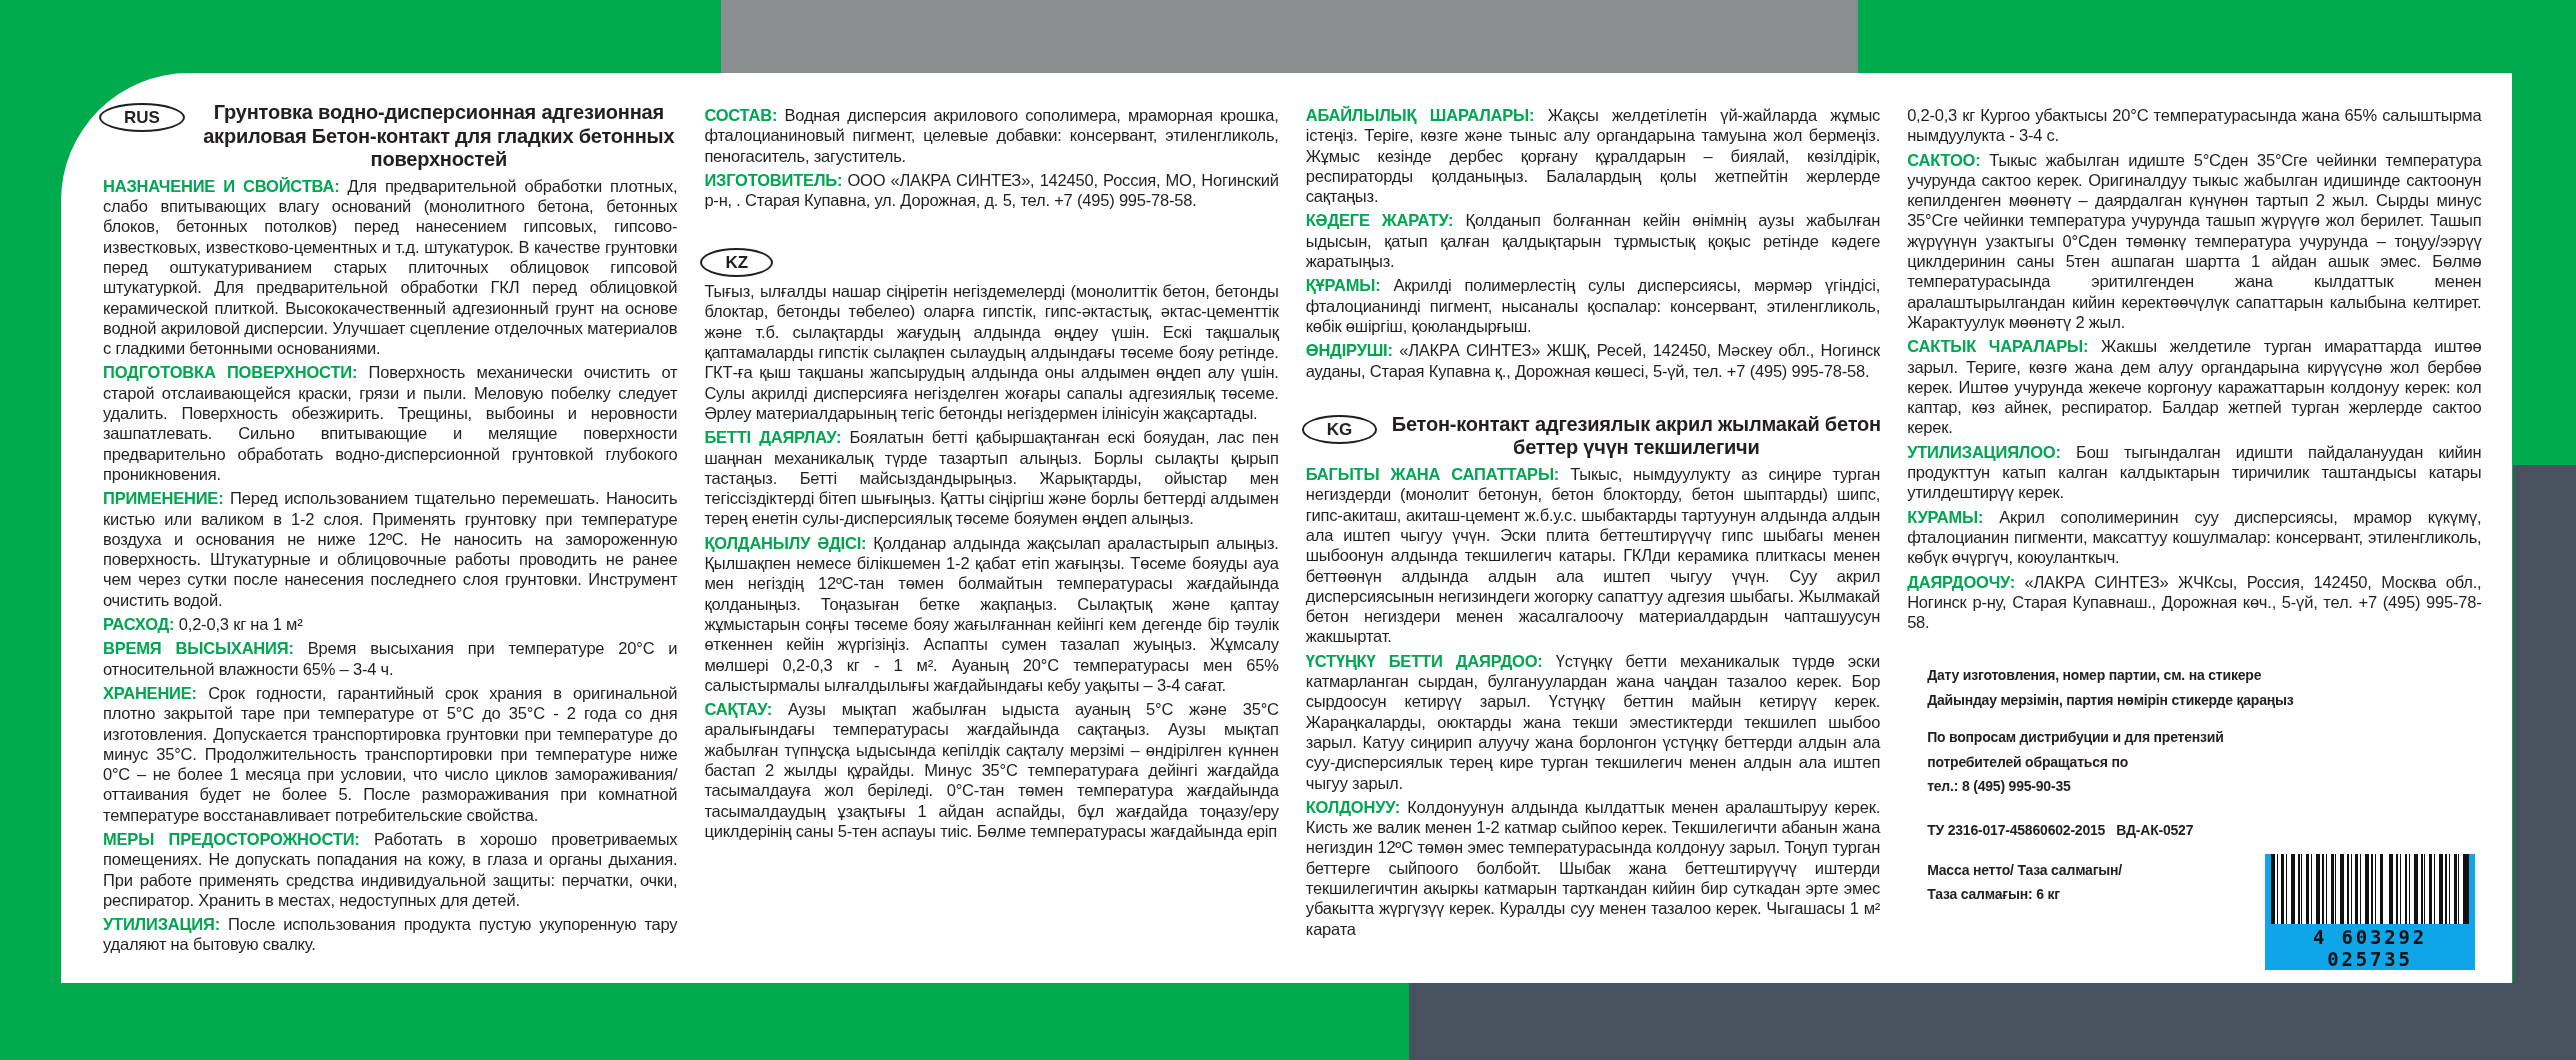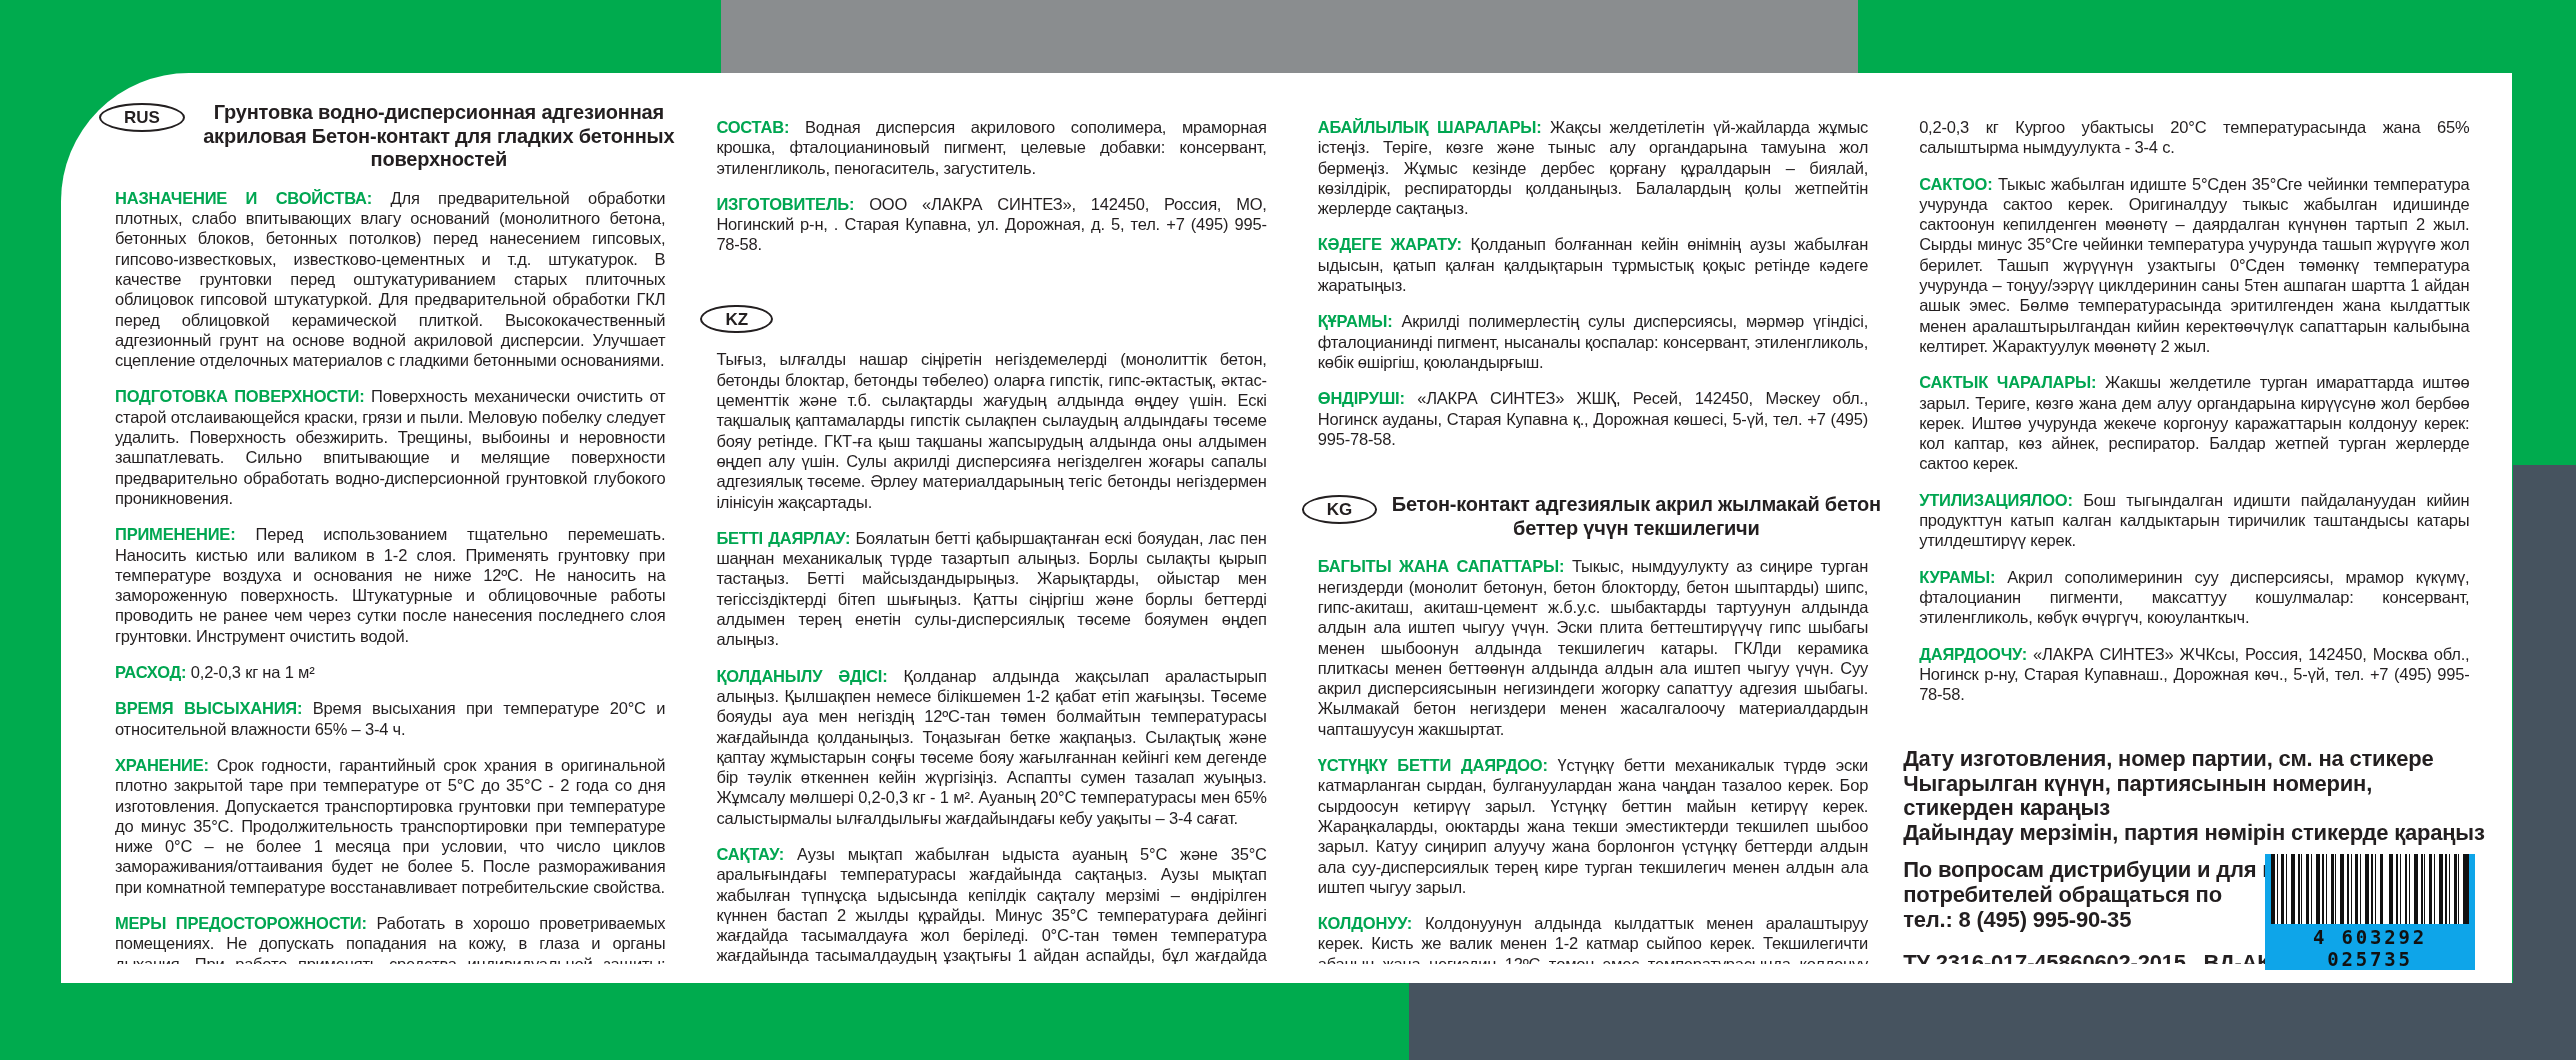--- a/index.html
+++ b/index.html
@@ -13,28 +13,28 @@
   .bg-slate-right{position:absolute;left:2513px;top:465px;width:63px;height:596px;background:#46535F;}
   .bg-slate-bottom{position:absolute;left:1409px;top:983px;width:1167px;height:78px;background:#46535F;}
   .label{
     position:absolute;left:61px;top:73px;width:2451px;height:910px;
     background:#ffffff;border-top-left-radius:128px;
     box-sizing:border-box;padding:28px 26.5px 19px 38px;
   }
   .cols{display:flex;gap:19px;height:100%;}
   .col{flex:1 1 0;overflow:hidden;color:#231F20;font-size:16.5px;line-height:20.3px;
        letter-spacing:-0.2px;text-align:justify;}
-  .col p{margin:16px;}
+  .col p{margin:4px;}
   .heading{color:#00A651;font-weight:700;}
   .product-title{display:flex;gap:11.3px;align-items:flex-start;font-weight:700;
        font-size:20px;line-height:23.6px;text-align:center;margin-bottom:2.8px;}
   .lang-badge{display:inline-block;border:2.8px solid #231F20;border-radius:50%;
        padding:1.9px 23px;font-size:17px;font-weight:700;line-height:21px;flex:0 0 auto;
        margin-top:1.9px;letter-spacing:0;}
-  .bold-block{font-weight:700;font-size:22px;line-height:24.6px;text-align:left;white-space:pre-wrap;}
+  .bold-block{font-weight:700;font-size:14px;line-height:24.6px;text-align:left;white-space:pre-wrap;margin-left:24px;}
   .barcode{position:absolute;left:2265px;top:854px;width:210px;text-align:center;background:#0ea5e9;}
   .bars{height:70px;margin:0 5.7px;
     background:repeating-linear-gradient(90deg,#111 0 1.9px,#fff 1.9px 3.8px,#111 3.8px 4.7px,#fff 4.7px 8.5px,#111 8.5px 11.3px,#fff 11.3px 13.2px,#111 13.2px 14px,#fff 14px 18px,#111 18px 22px,#fff 22px 24.6px);
     border-left:2.8px solid #111;border-right:2.8px solid #111;}
   .bc-num{font-family:"DejaVu Sans Mono", monospace;font-size:19px;letter-spacing:2.8px;
     color:#111;margin-top:1.9px;font-weight:700;}
 </style>
 </head>
 <body>
 
@@ -86,21 +86,21 @@
           <p class="section"><span class="heading">КОЛДОНУУ: </span>Колдонуунун алдында кылдаттык менен аралаштыруу керек. Кисть же валик менен 1-2 катмар сыйпоо керек. Текшилегичти абанын жана негиздин 12ºС төмөн эмес температурасында колдонуу зарыл. Тоңуп турган беттерге сыйпоого болбойт. Шыбак жана беттештирүүчү иштерди текшилегичтин акыркы катмарын тарткандан кийин бир суткадан эрте эмес убакытта жүргүзүү керек. Куралды суу менен тазалоо керек. Чыгашасы 1 м² карата</p>
         </div>
         <div class="col">
           <p class="section">0,2-0,3 кг Кургоо убактысы 20°С температурасында жана 65% салыштырма нымдуулукта - 3-4 с.</p>
           <p class="section"><span class="heading">САКТОО: </span>Тыкыс жабылган идиште 5°Сден 35°Сге чейинки температура учурунда сактоо керек. Оригиналдуу тыкыс жабылган идишинде сактоонун кепилденген мөөнөтү – даярдалган күнүнөн тартып 2 жыл. Сырды минус 35°Сге чейинки температура учурунда ташып жүрүүгө жол берилет. Ташып жүрүүнүн узактыгы 0°Сден төмөнкү температура учурунда – тоңуу/ээрүү циклдеринин саны 5тен ашпаган шартта 1 айдан ашык эмес. Бөлмө температурасында эритилгенден жана кылдаттык менен аралаштырылгандан кийин керектөөчүлүк сапаттарын калыбына келтирет. Жарактуулук мөөнөтү 2 жыл.</p>
           <p class="section"><span class="heading">САКТЫК ЧАРАЛАРЫ: </span>Жакшы желдетиле турган имараттарда иштөө зарыл. Териге, көзгө жана дем алуу органдарына кирүүсүнө жол бербөө керек. Иштөө учурунда жекече коргонуу каражаттарын колдонуу керек: кол каптар, көз айнек, респиратор. Балдар жетпей турган жерлерде сактоо керек.</p>
           <p class="section"><span class="heading">УТИЛИЗАЦИЯЛОО: </span>Бош тыгындалган идишти пайдалануудан кийин продукттун катып калган калдыктарын тиричилик таштандысы катары утилдештирүү керек.</p>
           <p class="section"><span class="heading">КУРАМЫ: </span>Акрил сополимеринин суу дисперсиясы, мрамор күкүмү, фталоцианин пигменти, максаттуу кошулмалар: консервант, этиленгликоль, көбүк өчүргүч, коюуланткыч.</p>
           <p class="section"><span class="heading">ДАЯРДООЧУ: </span>«ЛАКРА СИНТЕЗ» ЖЧКсы, Россия, 142450, Москва обл., Ногинск р-ну, Старая Купавнаш., Дорожная көч., 5-үй, тел. +7 (495) 995-78-58.</p>
           <div style="height: 26.5px;"></div>
-          <div class="bold-block"><div>Дату изготовления, номер партии, см. на стикере</div><div>Чыгарылган күнүн, партиясынын номерин, стикерден караңыз</div><div>Дайындау мерзімін, партия нөмірін стикерде қараңыз</div></div>
+          <div class="bold-block"><div>Дату изготовления, номер партии, см. на стикере</div><div>Дайындау мерзімін, партия нөмірін стикерде қараңыз</div></div>
           <div style="height: 13.2px;"></div>
           <div class="bold-block"><div>По вопросам дистрибуции и для претензий</div><div>потребителей обращаться по</div><div>тел.: 8 (495) 995-90-35</div></div>
           <div style="height: 19px;"></div>
           <div class="bold-block"><div>ТУ 2316-017-45860602-2015   ВД-АК-0527</div></div>
           <div style="height: 15px;"></div>
           <div class="bold-block"><div>Масса нетто/ Таза салмагын/</div><div>Таза салмағын: 6 кг</div></div>
         </div>
       </div>
   </div>
 

